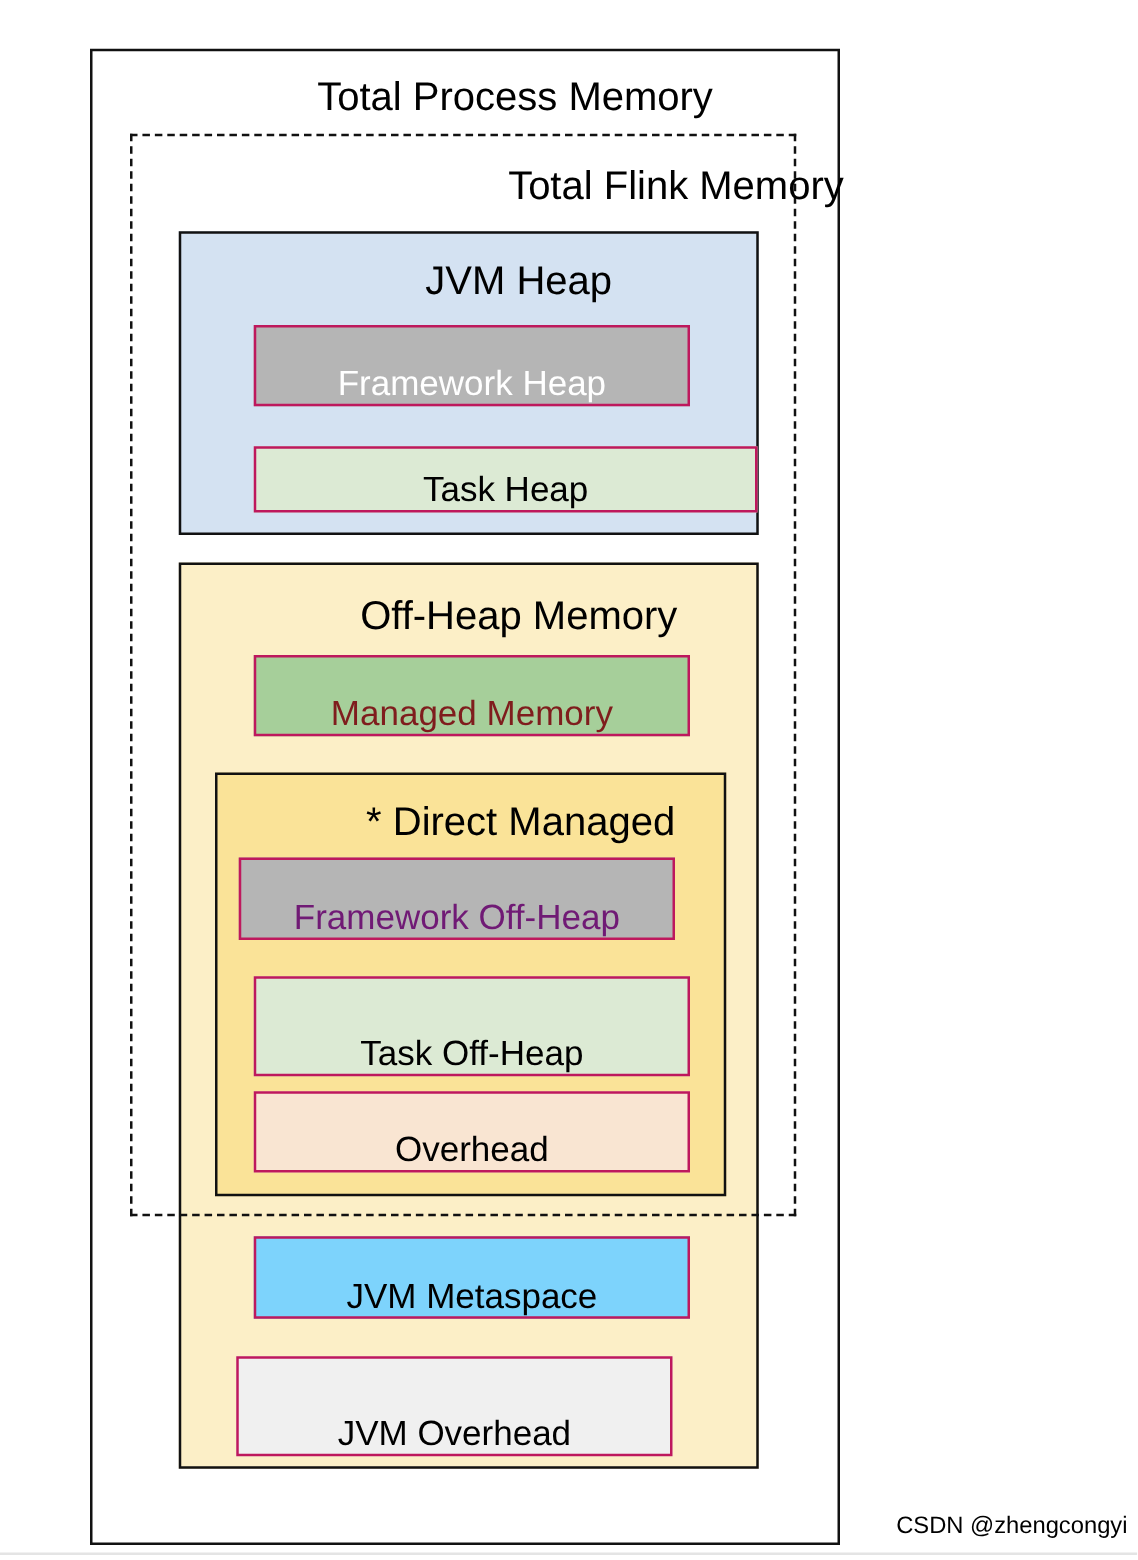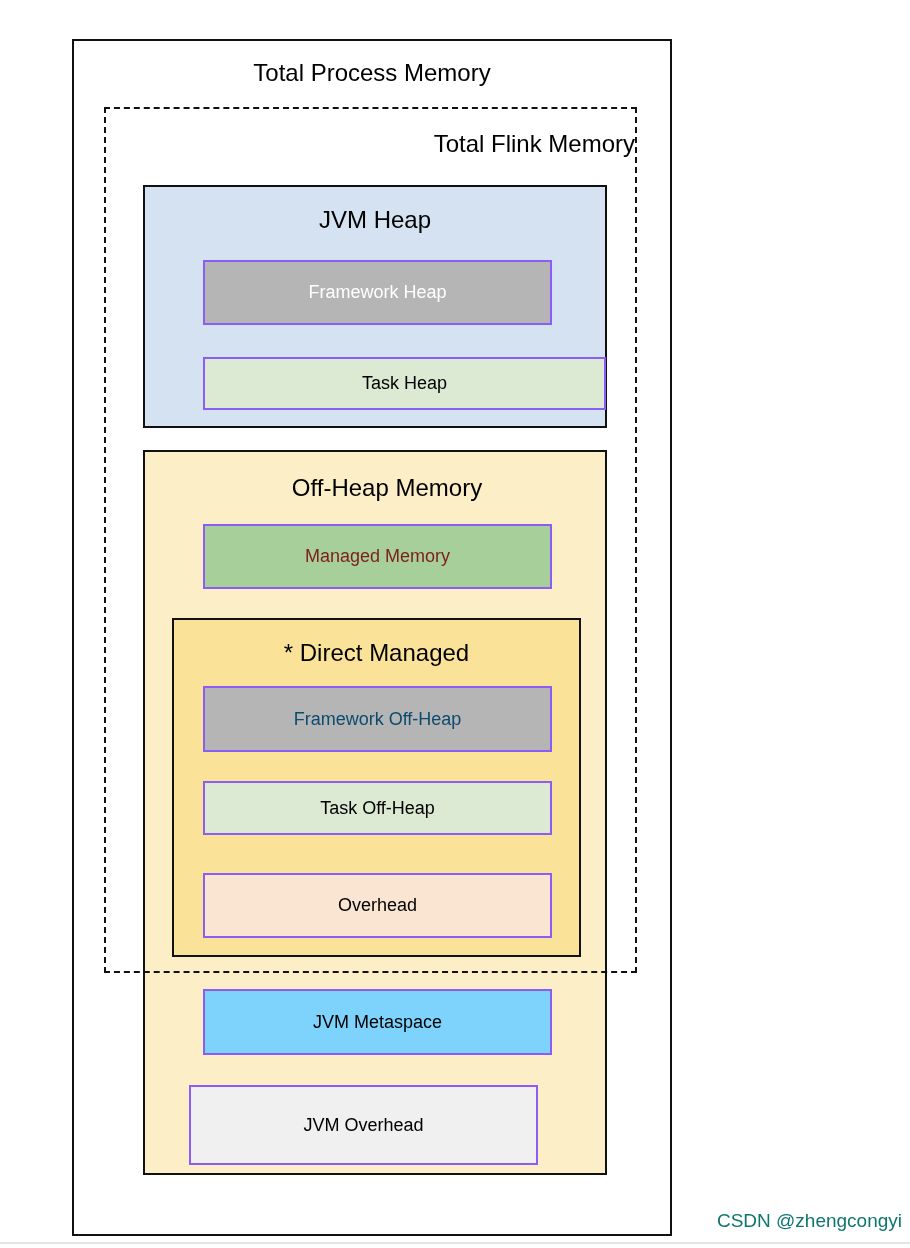--- a/index.html
+++ b/index.html
@@ -17,66 +17,67 @@
   }
   .box {
     position: absolute;
     box-sizing: border-box;
     border: 2px solid #111111;
   }
   .title {
     display: block;
     width: 100%;
     text-align: center;
-    font-size: 24px;
+    font-size: 32px;
     color: #000000;
     line-height: 1.15;
+    padding-left: 40px;
   }
   .label-box {
     position: absolute;
     box-sizing: border-box;
-    border: 2px solid #8b5cf6;
+    border: 2px solid #be185d;
     display: flex;
-    align-items: center;
+    align-items: flex-end;
     justify-content: center;
-    font-size: 18px;
+    font-size: 28px;
     color: #000000;
   }
   
   .tpm { left: 72px; top: 39px; width: 600px; height: 1197px; background: #ffffff; }
   .tpm > .title { padding-top: 18px; }
 
   
   .offheap { left: 69px; top: 409px; width: 464px; height: 725px; background: #fcefc7; }
-  .offheap > .title { padding-top: 22px; margin-left: 12px; }
+  .offheap > .title { padding-top: 22px; }
   .managed { left: 58px; top: 72px; width: 349px; height: 65px; background: #a6cf9a; color: #7f1d1d; }
   .direct { left: 27px; top: 166px; width: 409px; height: 339px; background: #fae398; }
   .direct > .title { padding-top: 19px; }
-  .fw-offheap { left: 29px; top: 66px; width: 349px; height: 66px; background: #b5b5b5; color: #0c4a6e; }
-  .task-offheap { left: 29px; top: 161px; width: 349px; height: 54px; background: #dcead4; }
+  .fw-offheap { left: 17px; top: 66px; width: 349px; height: 66px; background: #b5b5b5; color: #701a75; }
+  .task-offheap { left: 29px; top: 161px; width: 349px; height: 80px; background: #dcead4; }
   .network { left: 29px; top: 253px; width: 349px; height: 65px; background: #f9e5d2; }
   .metaspace { left: 58px; top: 537px; width: 349px; height: 66px; background: #7dd3fc; }
   .overhead { left: 44px; top: 633px; width: 349px; height: 80px; background: #f0f0f0; }
 
   
   .tfm { left: 30px; top: 66px; width: 533px; height: 866px; background: transparent; border: 2px dashed #111111; }
   .tfm > .title { padding-top: 21px; text-align: right; }
 
   
   .jvmheap { left: 37px; top: 76px; width: 464px; height: 243px; background: #d4e2f2; }
   .jvmheap > .title { padding-top: 19px; }
   .fw-heap { left: 58px; top: 73px; width: 349px; height: 65px; background: #b5b5b5; color: #ffffff; }
   .task-heap { left: 58px; top: 170px; width: 403px; height: 53px; background: #dcead4; }
 
   .watermark {
     position: absolute;
     right: 8px;
     top: 1210px;
     font-size: 19px;
-    color: #0f766e;
+    color: #000000;
   }
   .bottom-divider {
     position: absolute;
     left: 0;
     top: 1242px;
     width: 910px;
     height: 2px;
     background: #e4e4e4;
   }
 </style>

